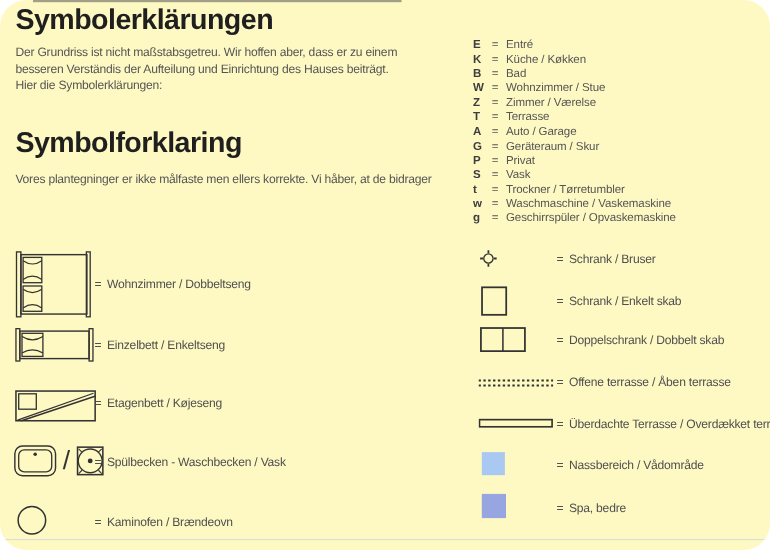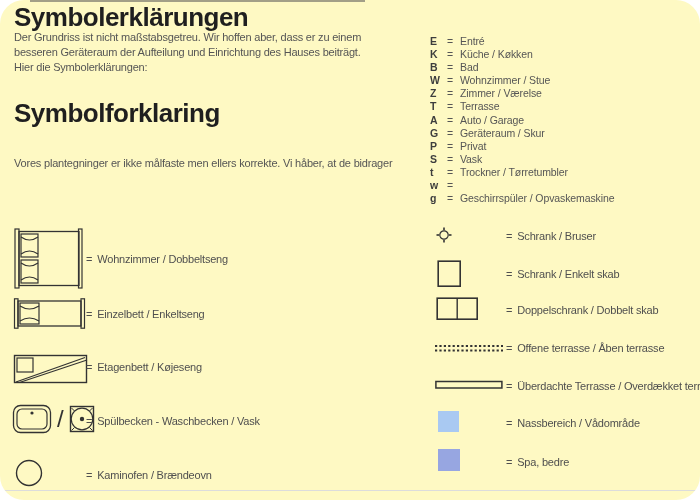--- a/index.html
+++ b/index.html
@@ -6,24 +6,24 @@
   .page{
     position:relative;width:700px;height:500px;background:#fef9c3;overflow:hidden;
     font-family:"Liberation Sans","DejaVu Sans",sans-serif;color:#4f4f4f;border-radius:24px;
   }
   .top-artifact{position:absolute;left:30px;top:0;width:335px;height:2px;background:#555;opacity:.55;}
   .bottom-line{position:absolute;left:0;top:490px;width:700px;height:1px;background:#dcdcdc;}
 
   .heading{position:absolute;left:14px;margin:0;font-size:26px;line-height:30px;
     font-weight:bold;color:#1f1f1f;letter-spacing:-0.5px;white-space:nowrap;}
   #heading-de{top:2px;}
-  #heading-da{top:98px;}
+  #heading-da{top:114px;}
   .para{position:absolute;left:14px;font-size:11px;line-height:15px;letter-spacing:-0.2px;color:#555;}
   .para div{white-space:nowrap;}
-  #para-de{top:30px;}
+  #para-de{top:41px;}
   #para-da{top:156px;}
 
   
   .abbr-list{position:absolute;left:430px;top:35px;}
   .abbr-row{display:flex;height:13.1px;line-height:13.1px;font-size:10.5px;letter-spacing:-0.1px;}
   .abbr-letter{width:17px;font-weight:bold;color:#3d3d3d;}
   .abbr-eq{width:13px;color:#555;}
   .abbr-def{color:#555;white-space:nowrap;}
 
   
@@ -43,21 +43,21 @@
 </head>
 <body>
 
 <div class="page">
 
   <div class="top-artifact"></div>
 
   <h1 class="heading" id="heading-de">Symbolerklärungen</h1>
   <div class="para" id="para-de">
     <div>Der Grundriss ist nicht maßstabsgetreu. Wir hoffen aber, dass er zu einem</div>
-    <div>besseren Geräteraum der Aufteilung und Einrichtung des Hauses beiträgt.</div>
+    <div>besseren Verständis der Aufteilung und Einrichtung des Hauses beiträgt.</div>
     <div>Hier die Symbolerklärungen:</div>
   </div>
 
   <h1 class="heading" id="heading-da">Symbolforklaring</h1>
   <div class="para" id="para-da">
     <div>Vores plantegninger er ikke målfaste men ellers korrekte. Vi håber, at de bidrager</div>
   </div>
 
   <div class="abbr-list">
     <div class="abbr-row">
@@ -111,20 +111,21 @@
         <span class="abbr-def">Vask</span>
       </div>
     <div class="abbr-row">
         <span class="abbr-letter">t</span>
         <span class="abbr-eq">=</span>
         <span class="abbr-def">Trockner / Tørretumbler</span>
       </div>
     <div class="abbr-row">
         <span class="abbr-letter">w</span>
         <span class="abbr-eq">=</span>
+        <span class="abbr-def">Waschmaschine / Vaskemaskine</span>
       </div>
     <div class="abbr-row">
         <span class="abbr-letter">g</span>
         <span class="abbr-eq">=</span>
         <span class="abbr-def">Geschirrspüler / Opvaskemaskine</span>
       </div>
   </div>
 
   <div class="licon" style="left:13px;top:228px;">
     <svg width="71" height="61" viewBox="0 0 71 61">

